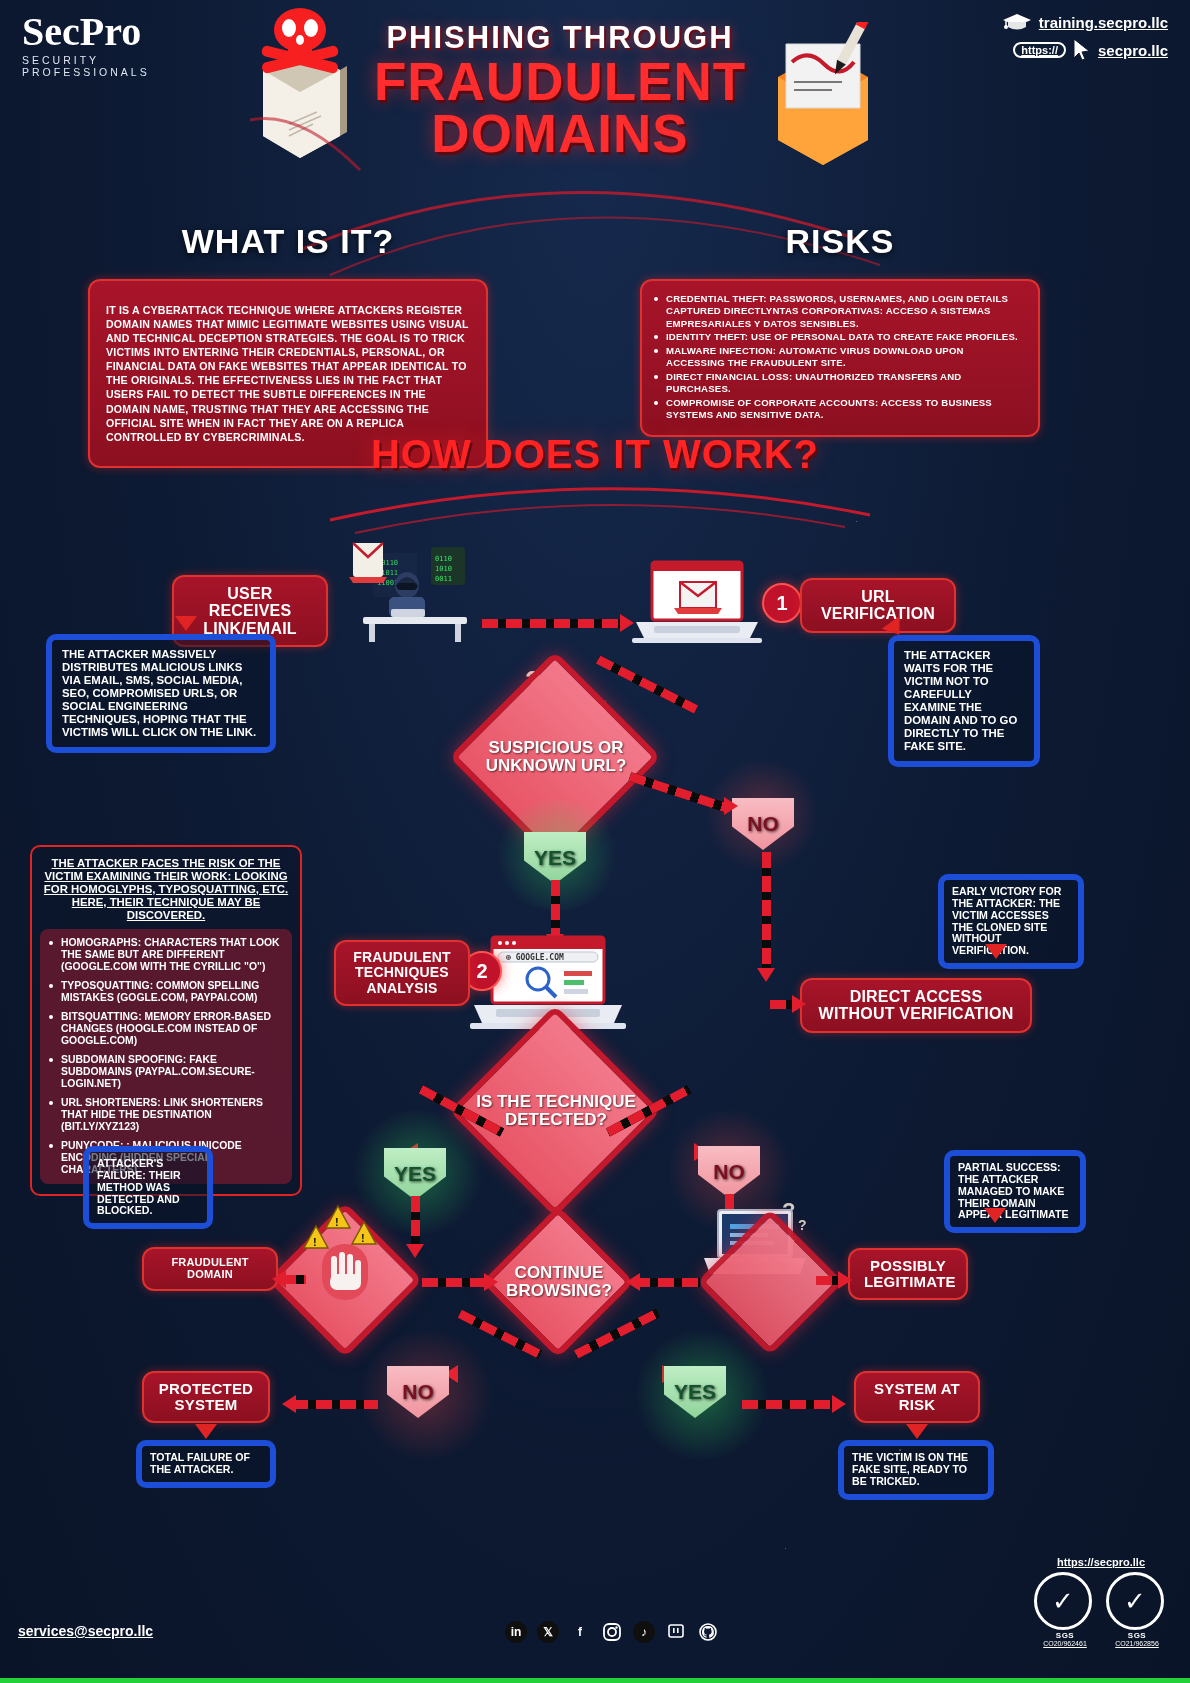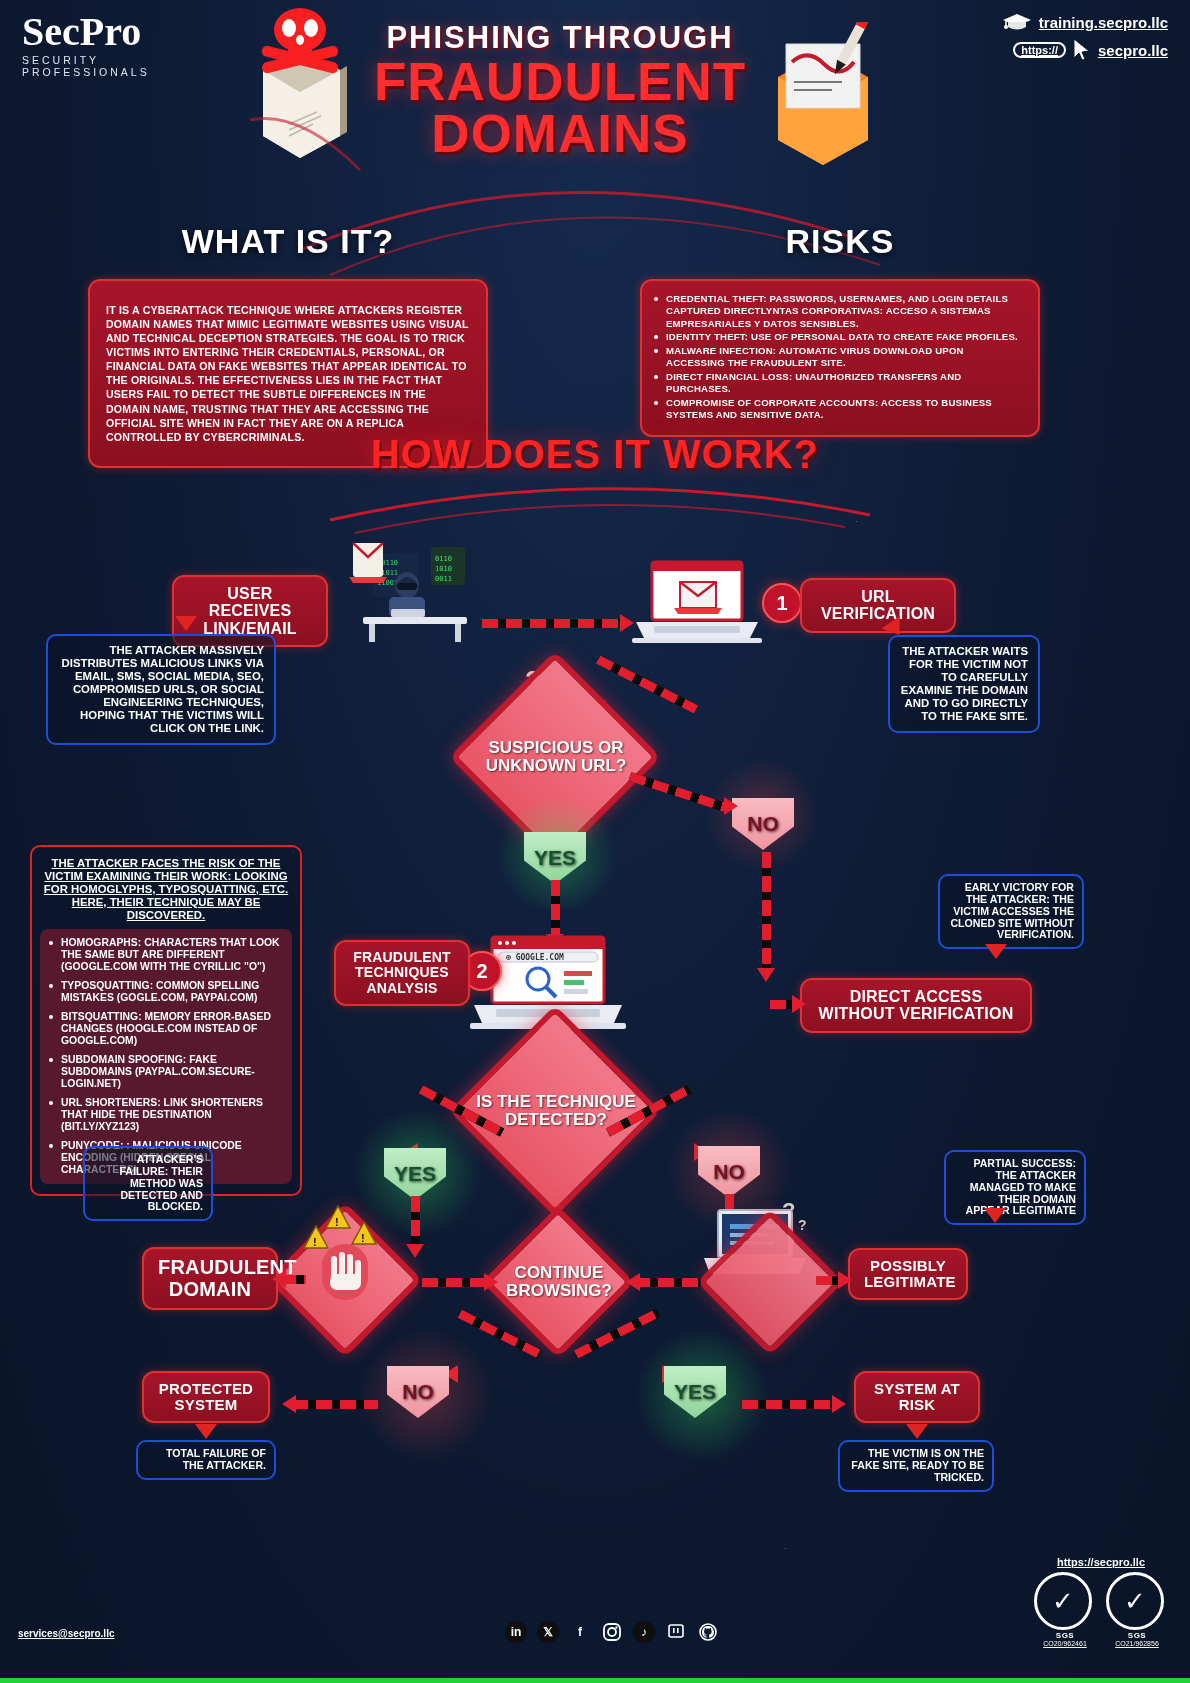--- a/index.html
+++ b/index.html
@@ -56,26 +56,26 @@
     border-radius:12px;
     color:#fff;
     text-transform:uppercase;
     font-weight:bold;
     letter-spacing:.2px;
     text-align:center;
     box-shadow:0 0 10px rgba(220,40,40,.45);
   }
   .outlinebox {
     background:rgba(10,20,40,.55);
-    border:2px solid #1d4ed8;
+    border:6px solid #1d4ed8;
     border-radius:10px;
     color:#fff;
     text-transform:uppercase;
     font-weight:bold;
-    text-align:right;
+    text-align:left;
     line-height:1.12;
   }
   .title-wh {
     font-weight:bold;
     font-size:34px;
     letter-spacing:1px;
     text-transform:uppercase;
     color:#fff;
     text-align:center;
     text-shadow:0 2px 6px rgba(0,0,0,.8);
@@ -160,21 +160,21 @@
   .tech-list{position:absolute;left:30px;top:845px;width:272px;}
   .tech-outer{border:2px solid #e02424;border-radius:10px;background:rgba(10,20,40,.45);padding:10px 8px 10px 8px;}
   .tech-head{font-size:11.4px;font-weight:bold;text-transform:uppercase;text-align:center;line-height:1.13;margin-bottom:8px;text-decoration:underline;}
   .tech-inner{background:rgba(110,25,48,.78);border-radius:8px;padding:8px 8px 8px 6px;}
   .tech-inner ul{list-style:none;}
   .tech-inner li{position:relative;padding-left:15px;font-size:10.4px;font-weight:bold;text-transform:uppercase;line-height:1.15;margin-bottom:7px;text-align:left;}
   .tech-inner li:last-child{margin-bottom:0;}
   .tech-inner li:before{content:"";position:absolute;left:3px;top:4px;width:4px;height:4px;border-radius:50%;background:#fff;}
 
   
-  .footer-mail{position:absolute;left:18px;bottom:44px;font-size:10px;font-weight:bold;text-decoration:underline;color:#fff;}
+  .footer-mail{position:absolute;left:18px;bottom:44px;font-size:14px;font-weight:bold;text-decoration:underline;color:#fff;}
   .socials{position:absolute;left:505px;bottom:40px;display:flex;gap:10px;align-items:center;}
   .soc{width:22px;height:22px;border-radius:5px;display:flex;align-items:center;justify-content:center;font-size:12px;font-weight:bold;color:#fff;}
   .soc.dark{background:#0f0f0f;border-radius:50%;}
   .certs{position:absolute;right:22px;bottom:36px;text-align:center;}
   .certs .url{font-size:11px;font-weight:bold;text-decoration:underline;color:#fff;margin-bottom:4px;}
   .cert-row{display:flex;gap:10px;}
   .cert{width:62px;}
   .cert-circle{width:58px;height:58px;border-radius:50%;border:3px solid #fff;display:flex;align-items:center;justify-content:center;font-size:26px;color:#fff;}
   .cert-name{font-size:8px;font-weight:bold;letter-spacing:.5px;margin-top:1px;}
   .cert-code{font-size:7px;text-decoration:underline;}
@@ -444,21 +444,21 @@
     <rect x="0" y="0" width="46" height="56" rx="22" fill="#e24a5a"></rect>
     <g fill="#f7f1ef">
       <rect x="9" y="12" width="6" height="26" rx="3"></rect>
         <rect x="17" y="8" width="6" height="30" rx="3"></rect>
       <rect x="25" y="10" width="6" height="28" rx="3"></rect>
         <rect x="33" y="16" width="6" height="22" rx="3"></rect>
       <rect x="8" y="30" width="31" height="16" rx="7"></rect>
     </g>
   </g>
 </svg>
-<div class="redbox pillbox abs" style="left:142px;top:1247px;width:136px;font-size:20px;">FRAUDULENT DOMAIN</div>
+<div class="redbox pillbox abs" style="left:142px;top:1247px;width:136px;font-size:11px;">FRAUDULENT DOMAIN</div>
 <div class="arrow abs" style="left:280px;top:1275px;width:26px;"></div>
 <div class="arrowhead ah-l abs" style="left:272px;top:1270px;"></div>
 
 <svg class="abs" style="left:700px;top:1196px;width:120px;height:96px;">
   <g fill="#e9e2d6" opacity=".9">
     <text x="82" y="22" font-size="22" font-weight="bold">?</text>
     <text x="98" y="34" font-size="14" font-weight="bold">?</text>
     <text x="90" y="48" font-size="11" font-weight="bold">?</text>
   </g>
   <rect x="18" y="14" width="74" height="48" rx="3" fill="#eceff4" stroke="#aab3c4" stroke-width="2"></rect>

